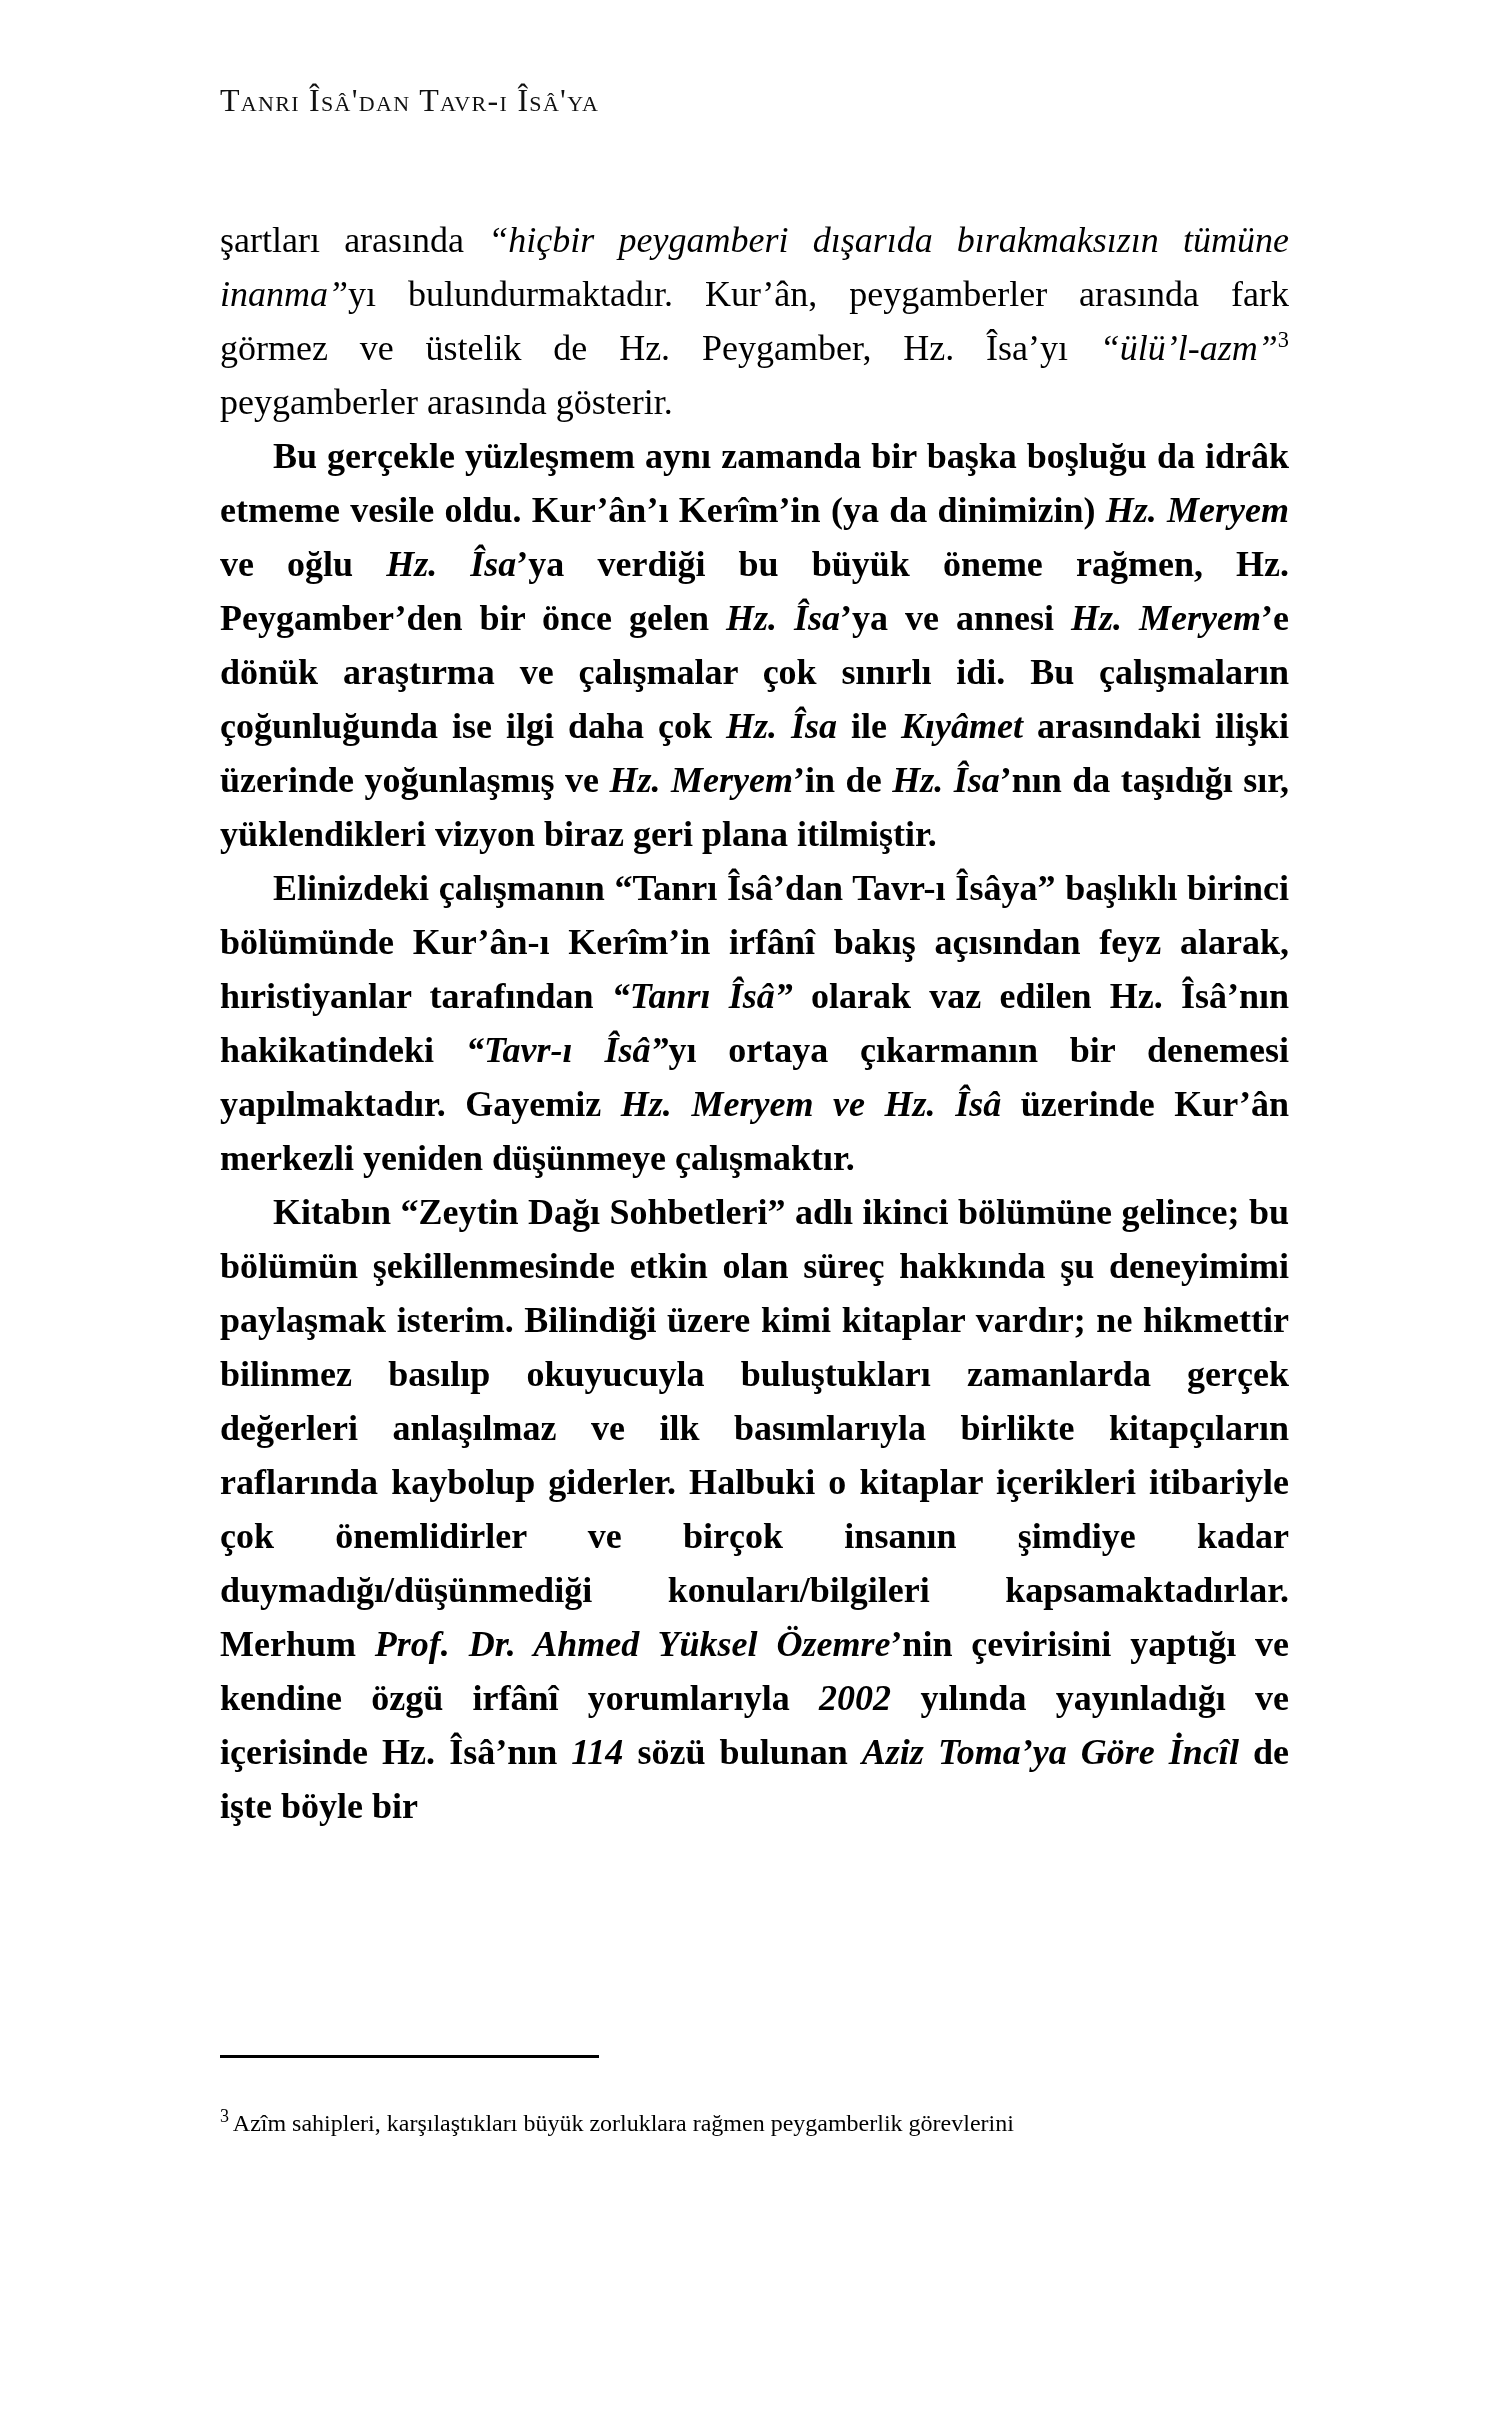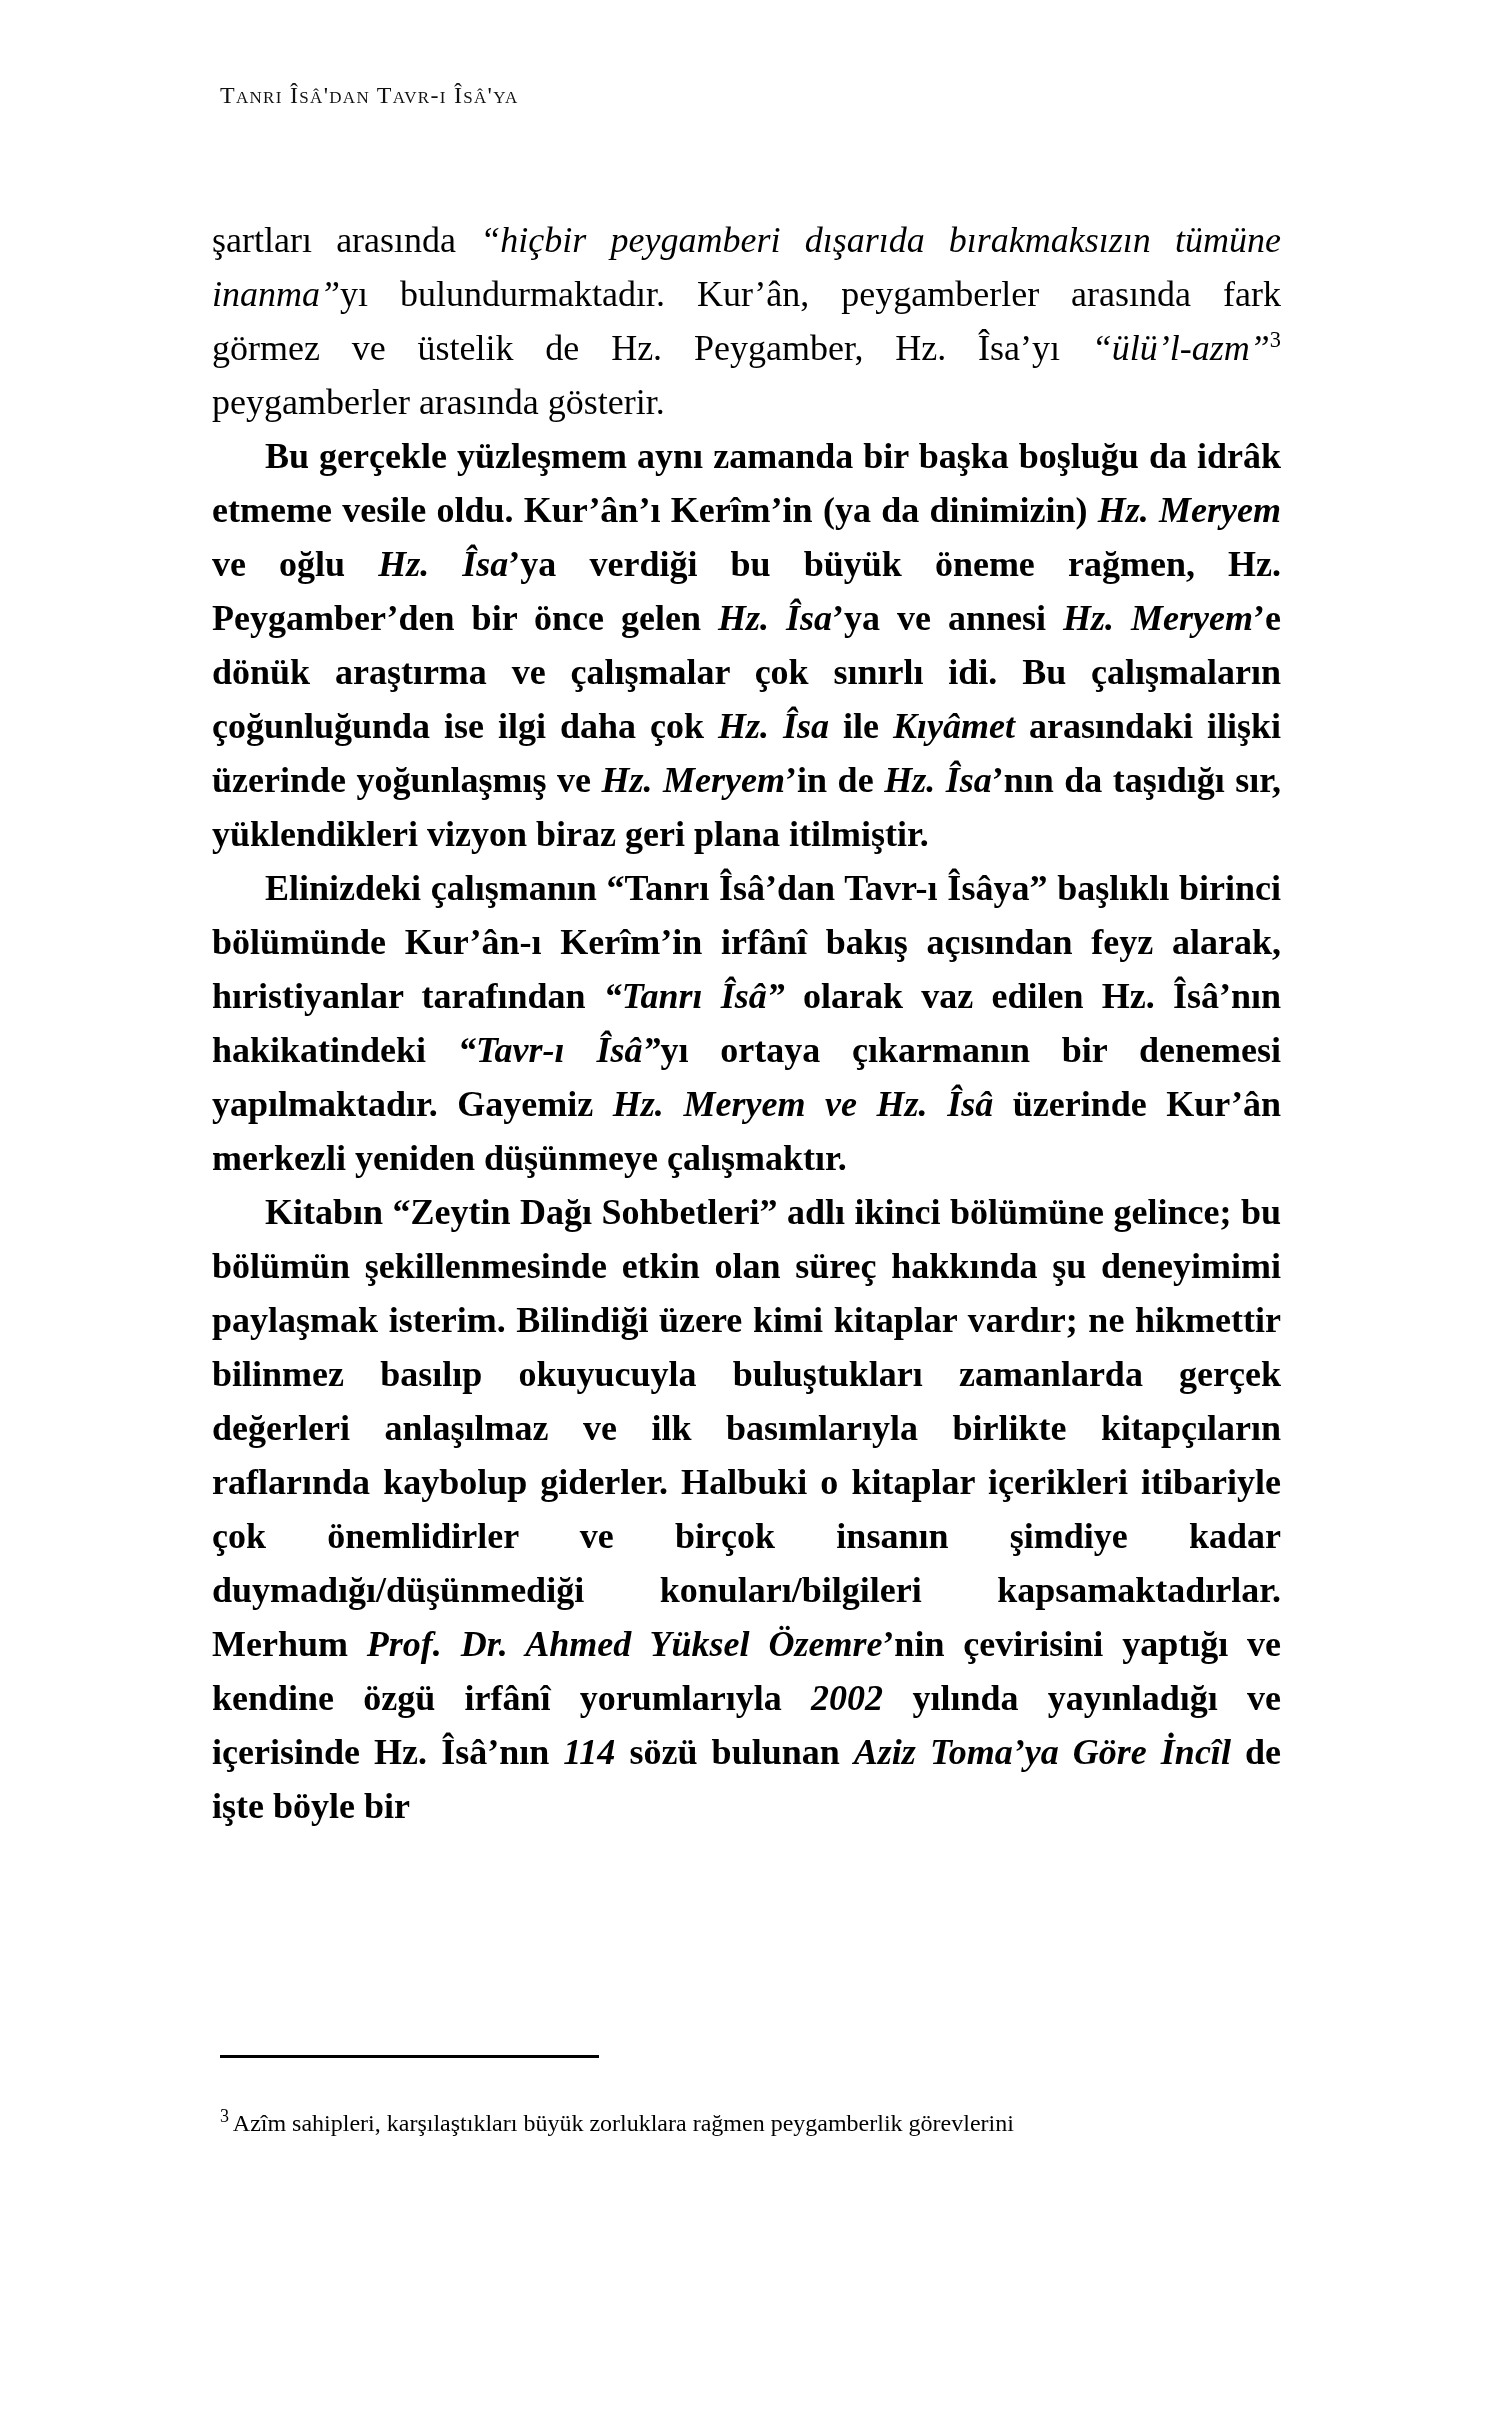--- a/index.html
+++ b/index.html
@@ -18,33 +18,33 @@
     font-family: "Liberation Serif", "DejaVu Serif", serif;
     color: #000000;
   }
 
   
   .running-head {
     position: absolute;
     left: 220px;
     top: 81px;
     width: 1069px;
-    font-size: 24px;
+    font-size: 32px;
     letter-spacing: 1.3px;
     line-height: 1.2;
     font-variant: small-caps;
     text-transform: none;
     white-space: nowrap;
     color: #111111;
   }
 
   
   .text-block {
     position: absolute;
-    left: 212px;
+    left: 220px;
     top: 213px;
     width: 1069px;
   }
 
   .para {
     margin: 0 0 0 0;
     font-size: 36px;
     line-height: 54px;
     text-align: justify;
     text-justify: inter-word;

